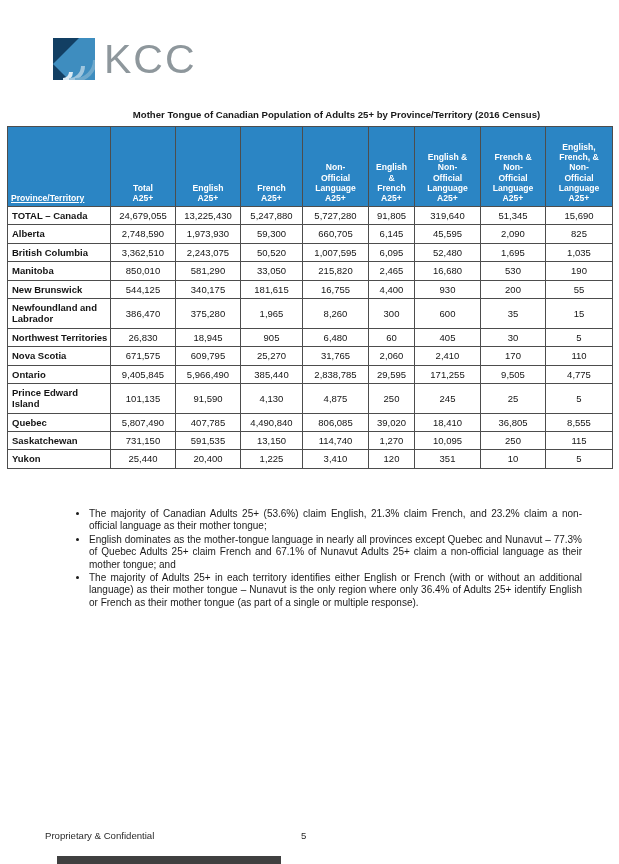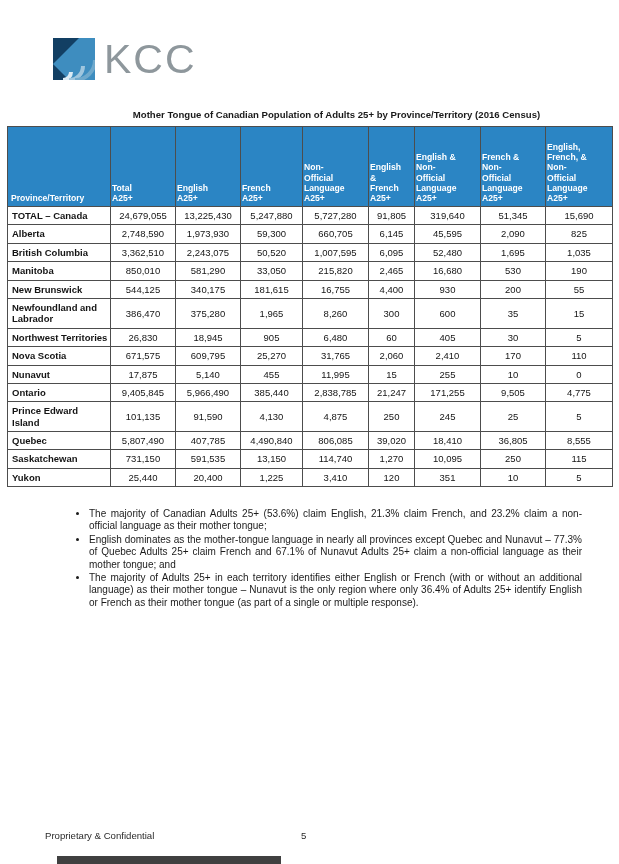--- a/index.html
+++ b/index.html
@@ -15,24 +15,24 @@
   
   .doc-title { position:absolute; top:109px; left:0; width:100%; text-align:center;
     font-size:9.6px; font-weight:bold; color:#1a1a1a;margin-left:27px; }
   
   .table-wrap { position:absolute; top:126px; left:7px; width:605px; }
   table { border-collapse:collapse; width:100%; table-layout:fixed; }
   th, td { border:1px solid var(--border,#4d4d4d); }
   th {
     background:var(--header-bg,#2B85C4); color:var(--header-text,#ffffff);
     font-size:8.6px; font-weight:bold; line-height:1.18;
-    vertical-align:bottom; text-align:left; padding:2px 1px 3px;
+    vertical-align:bottom; text-align:center; padding:2px 1px 3px;
     white-space:pre-line; height:74px;
   }
-  th.first { text-align:left; padding-left:3px; }
+  th.first { text-align:left; padding-left:3px;text-decoration:underline; }
   td {
     font-size:9.5px; padding:3px 2px; text-align:center;
     color:#141414; line-height:1.2; background:#fff;
   }
   td.name { text-align:left; font-weight:bold; padding-left:4px; }
   
   .bullets { position:absolute; top:508px; left:68px; width:514px; }
   .bullets ul { margin:0; padding-left:21px; }
   .bullets li { font-size:10px; line-height:1.24; text-align:justify; margin-bottom:1px; color:#1b1b1b; }
   
@@ -195,37 +195,26 @@
             <td>671,575</td>
             <td>609,795</td>
             <td>25,270</td>
             <td>31,765</td>
             <td>2,060</td>
             <td>2,410</td>
             <td>170</td>
             <td>110</td>
           </tr>
           <tr>
-            <td class="name">Nunavut</td>
-            <td>17,875</td>
-            <td>5,140</td>
-            <td>455</td>
-            <td>11,995</td>
-            <td>15</td>
-            <td>255</td>
-            <td>10</td>
-            <td>0</td>
-          </tr>
-          <tr>
             <td class="name">Ontario</td>
             <td>9,405,845</td>
             <td>5,966,490</td>
             <td>385,440</td>
             <td>2,838,785</td>
-            <td>21,247</td>
+            <td>29,595</td>
             <td>171,255</td>
             <td>9,505</td>
             <td>4,775</td>
           </tr>
           <tr>
             <td class="name">Prince Edward Island</td>
             <td>101,135</td>
             <td>91,590</td>
             <td>4,130</td>
             <td>4,875</td>

